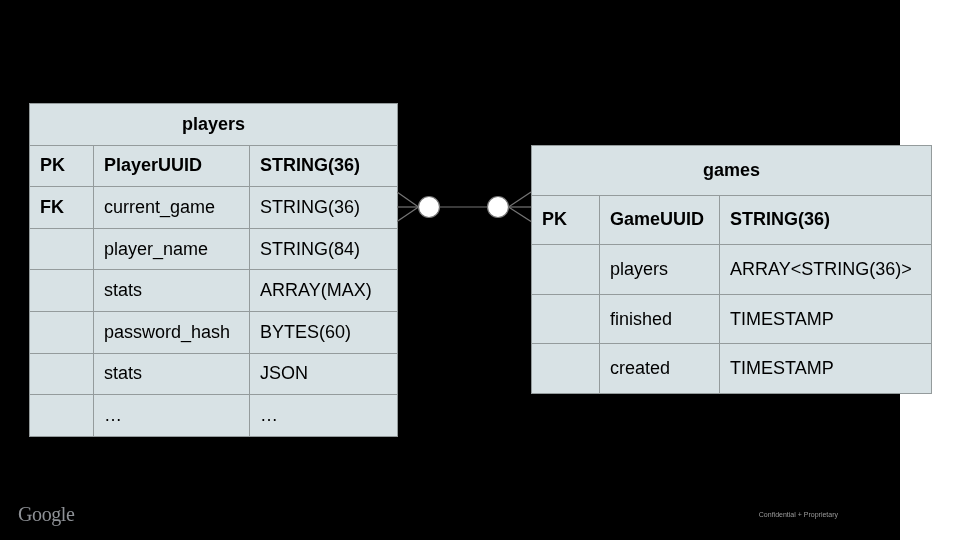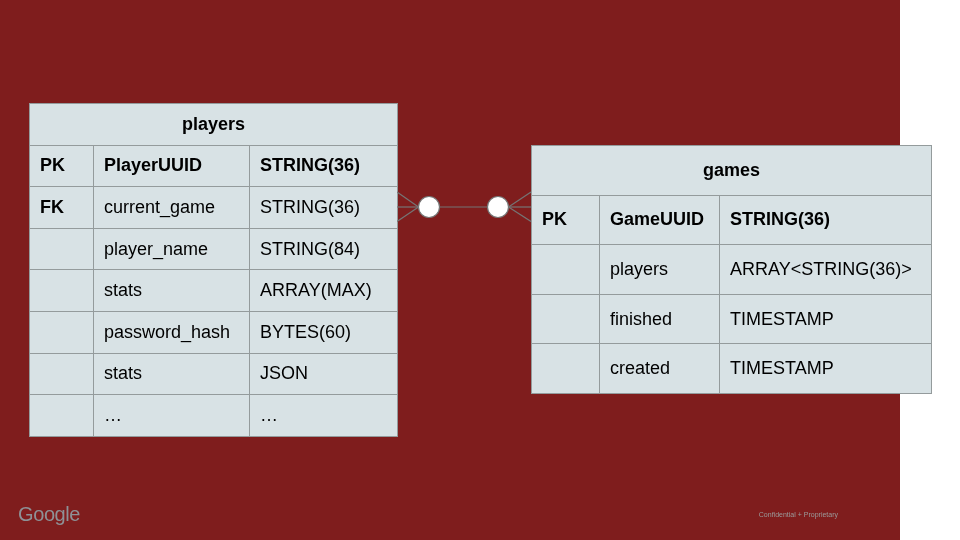--- a/index.html
+++ b/index.html
@@ -5,21 +5,21 @@
   html, body {
     margin: 0; padding: 0;
     width: 960px; height: 540px;
     background: #ffffff;
     font-family: "Liberation Sans", sans-serif;
     overflow: hidden;
   }
   .slide {
     position: relative;
     width: 900px; height: 540px;
-    background: #7f1d1d;
+    background: #000000;
   }
   table.er-table {
     position: absolute;
     border-collapse: collapse;
     table-layout: fixed;
   }
   table.er-table td {
     border: 1px solid var(--cell-border, #949b9c);
     background: var(--cell-fill, #d8e2e5);
     color: #000000;
@@ -52,20 +52,21 @@
     stroke: var(--connector-color, #757575);
     stroke-width: 1.2;
     fill: #ffffff;
   }
   .footer-logo {
     position: absolute;
     left: 18px; top: 503px;
     font-size: 20px;
     letter-spacing: -0.4px;
     color: var(--footer-logo-color, #8e9196);
+    font-family: Liberation Serif, serif;
   }
   .footer-note {
     position: absolute;
     right: 62px; top: 511px;
     font-size: 7px;
     color: var(--footer-note-color, #9b9b9b);
   }
 </style>
 </head>
 <body>

